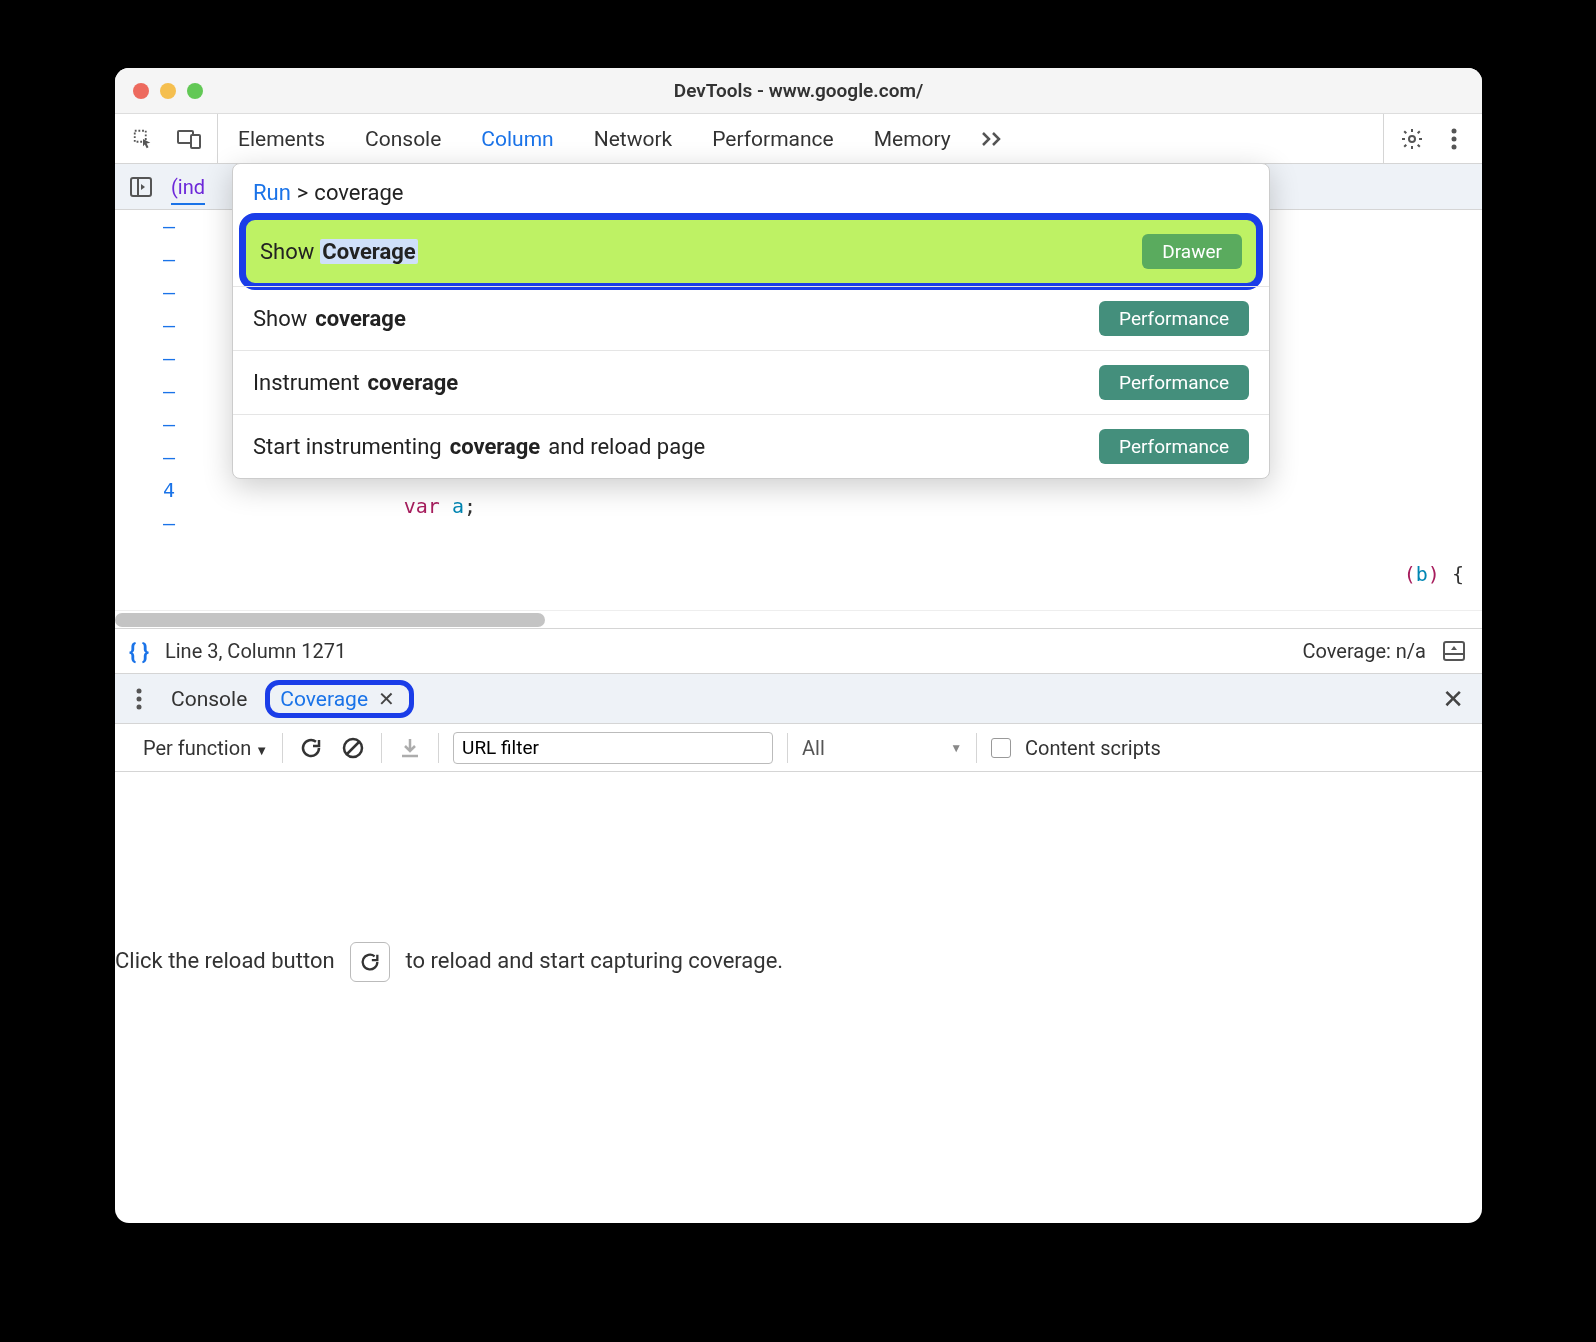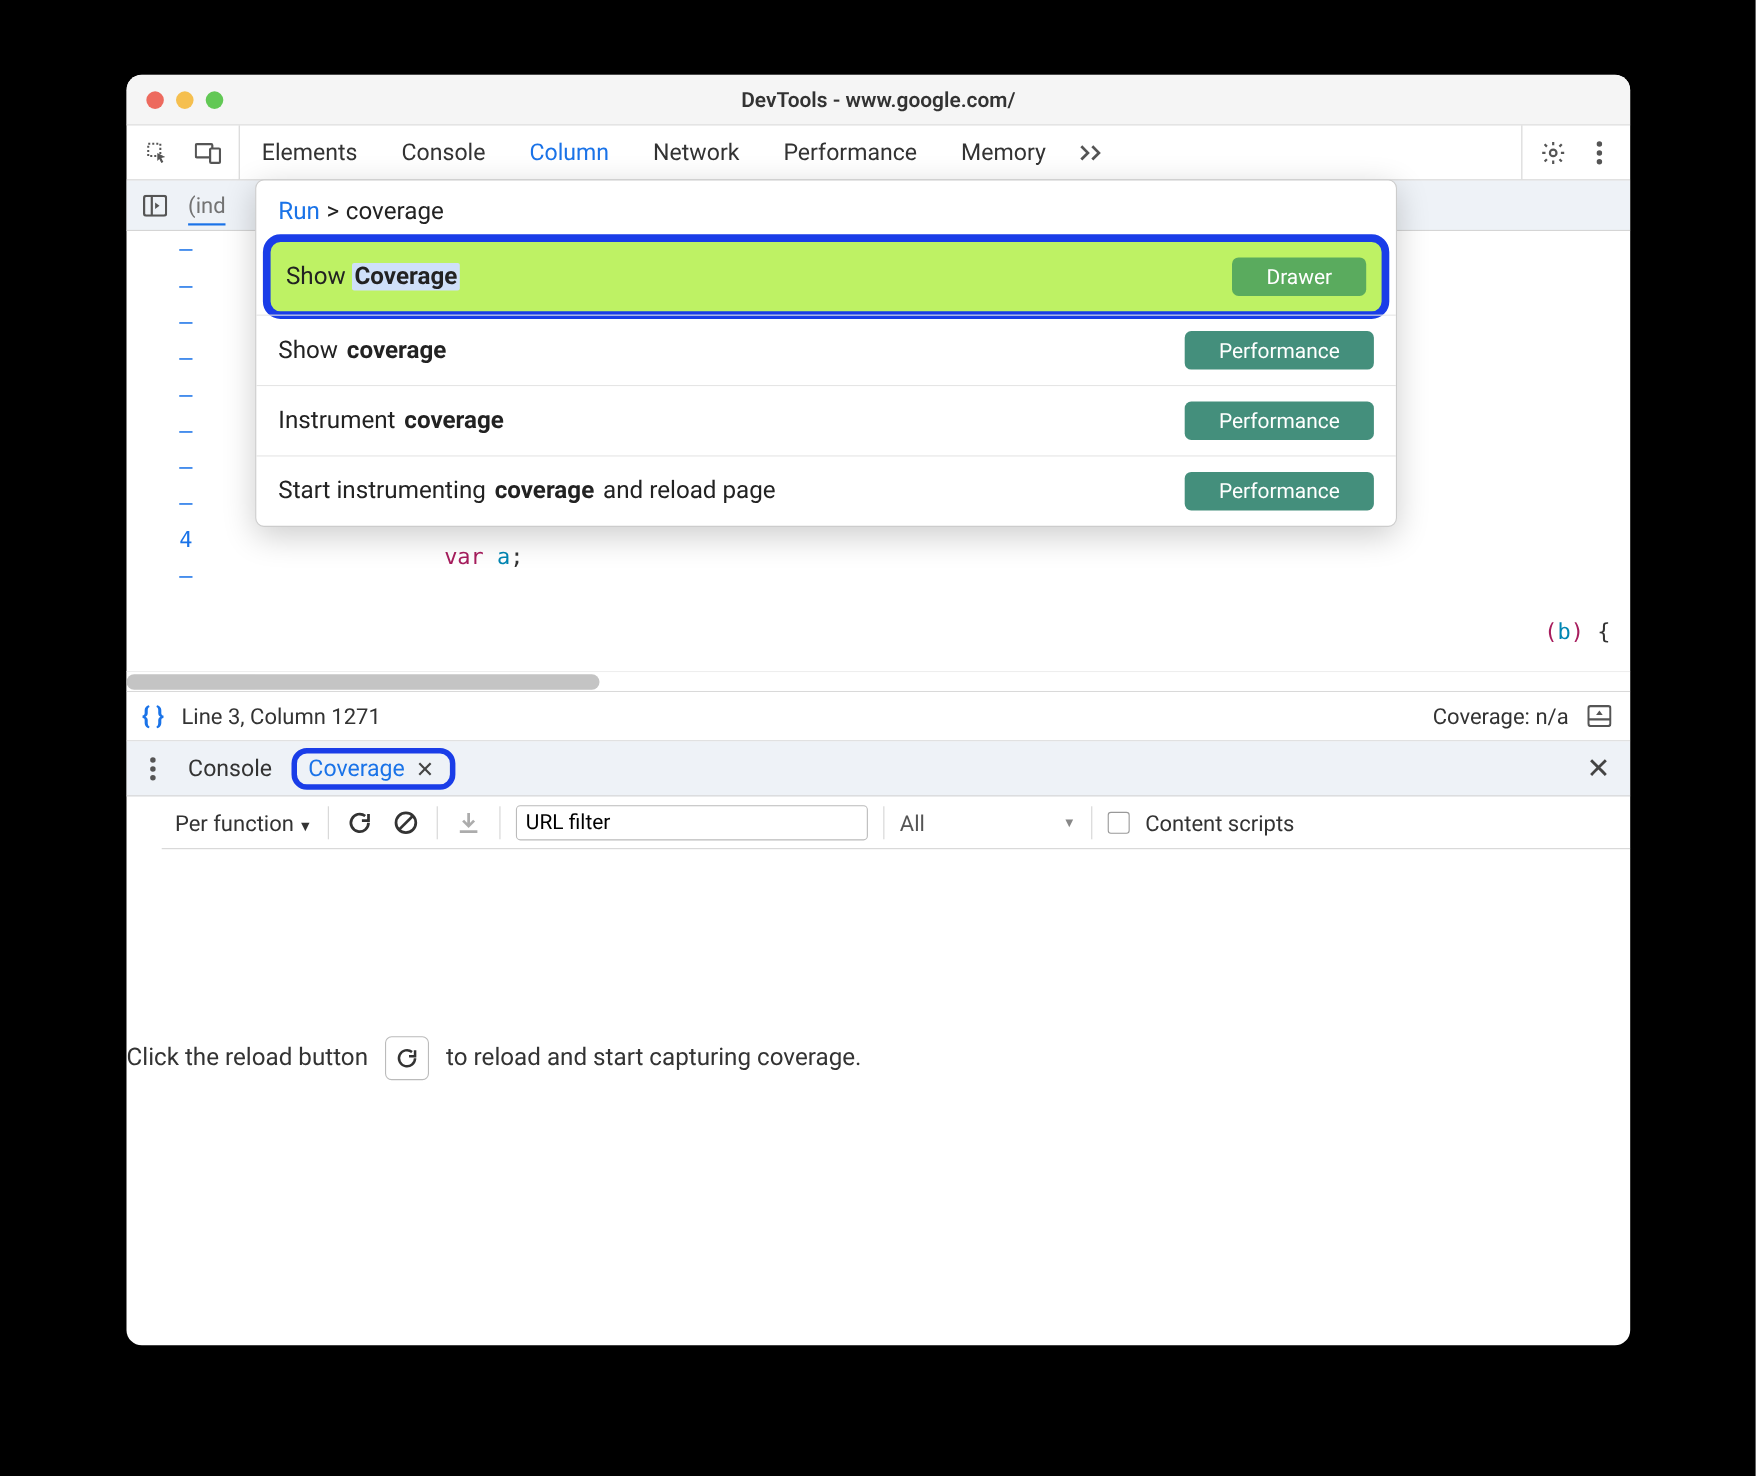--- a/index.html
+++ b/index.html
@@ -86,21 +86,21 @@
     .sub-bar {
       height: 46px;
       background: #eef2f7;
       border-bottom: 1px solid #d5d5d5;
       display: flex;
       align-items: center;
       padding: 0 12px;
       gap: 16px;
     }
     .sub-file {
-      color: #737373;
+      color: #6d28d9;
       font-size: 20px;
       border-bottom: 2px solid #1a73e8;
       padding-bottom: 4px;
       margin-top: 6px;
     }
     .editor-area {
       position: relative;
       flex: 0 0 400px;
       display: flex;
       overflow: hidden;
@@ -179,26 +179,25 @@
       border: 5px solid #1a3de8;
       border-radius: 14px;
       padding: 2px 10px;
     }
     .drawer-close-x { font-size: 20px; color: #444; padding: 0 4px;}
     .drawer-right-close { margin-left: auto; font-size: 26px; color: #444; padding: 0 8px;}
     .coverage-toolbar {
       height: 48px;
       display: flex;
       align-items: center;
-      padding: 0 12px;
+      padding: 0 28px;
       gap: 14px;
       border-bottom: 1px solid #d5d5d5;
       font-size: 20px;
       color: #333;
-      margin-left: 32px;
     }
     .dropdown-caret::after { content: "▼"; font-size: 13px; margin-left: 4px; }
     .tb-sep { width: 1px; height: 30px; background: #d5d5d5; }
     .url-filter {
       width: 320px;
       height: 32px;
       border: 1px solid #bbb;
       border-radius: 4px;
       padding: 0 8px;
       font-size: 19px;
@@ -277,21 +276,21 @@
       margin: -4px 6px;
       padding: 14px 14px;
     }
     .cmd-label { display: flex; gap: 6px; }
     .cmd-bold { font-weight: 700; background: #cfe0f9; padding: 0 2px; border-radius: 2px;}
     .cmd-item:not(.selected) .cmd-bold { background: transparent; }
     .cmd-badge {
       background: #448f7c;
       color: #fff;
       font-size: 19px;
-      padding: 6px 31px;
+      padding: 6px 20px;
       border-radius: 6px;
     }
     .cmd-badge.drawer-badge { background: #5aab5e; }
     
     svg { display: block; }
   </style>
 </head>
 <body>
 
 <div class="window">

